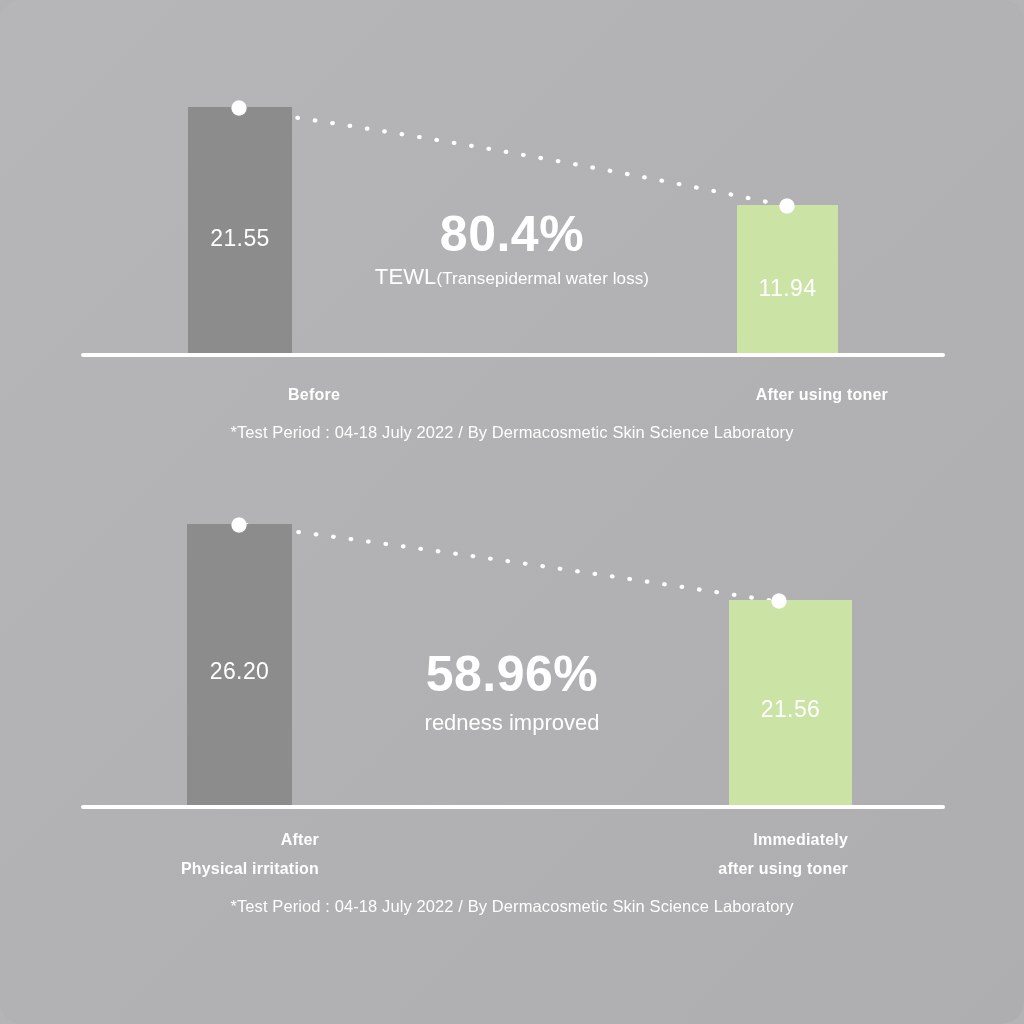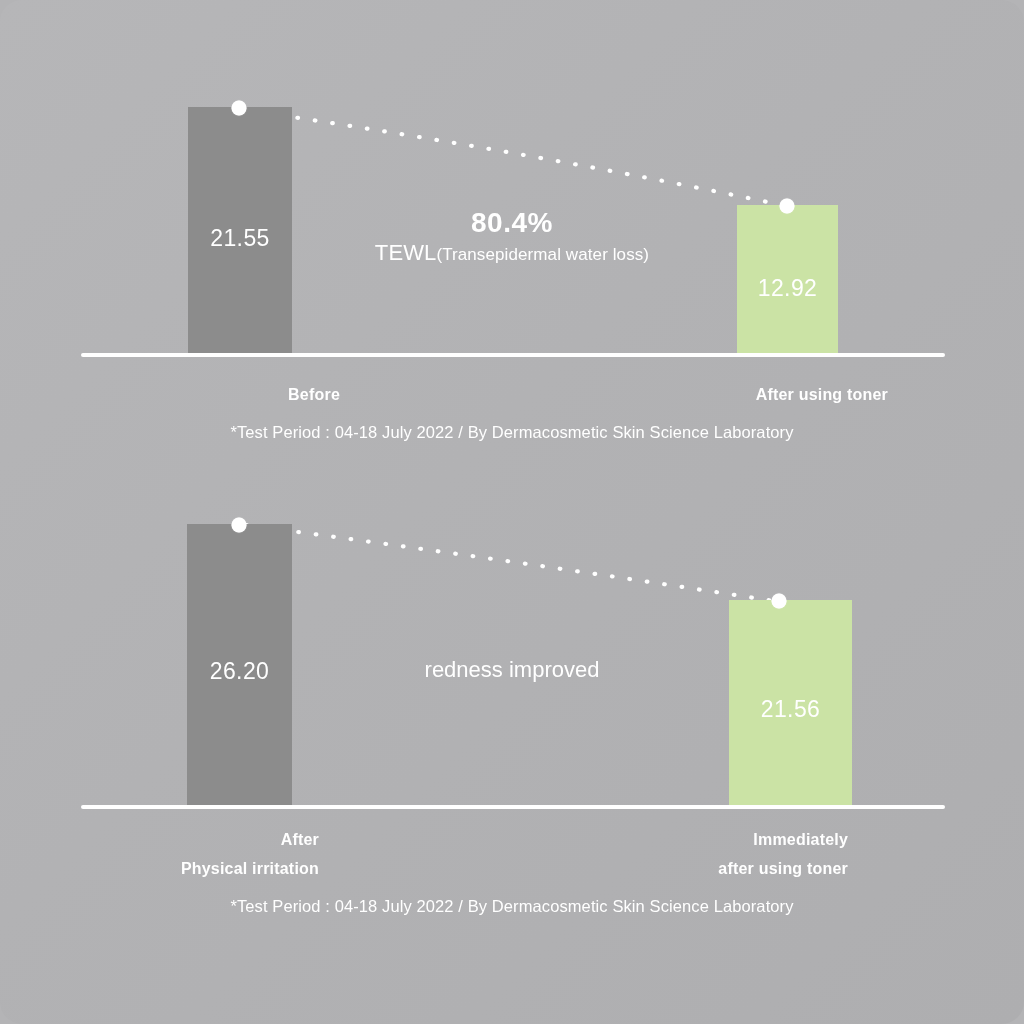--- a/index.html
+++ b/index.html
@@ -91,21 +91,21 @@
     letter-spacing: 0.2px;
   }
 
   .center-callout {
     position: absolute;
     text-align: center;
     width: 100%;
     left: 0;
   }
   .headline-pct {
-    font-size: 28px;
+    font-size: 50px;
     font-weight: 700;
     letter-spacing: 0.5px;
     line-height: 1.05;
     color: #ffffff;
   }
   .subline {
     font-size: 22px;
     font-weight: 400;
     line-height: 1.45;
     color: #ffffff;
@@ -144,21 +144,21 @@
       <svg class="trend-line" width="1024" height="360" viewBox="0 0 1024 360">
         <path d="M 245 110 Q 520 150 782 205" fill="none" stroke="#ffffff" stroke-width="4.2" stroke-linecap="round" stroke-dasharray="0.6 17"></path>
       </svg>
 
       <div class="bar gray" style="left:188px; top:107px; width:104px; height:246px;">
         <div class="bar-value" style="top:118px;">21.55</div>
       </div>
       <div class="marker-dot" style="left:239px; top:108px;"></div>
 
       <div class="bar green" style="left:737px; top:205px; width:101px; height:148px;">
-        <div class="bar-value" style="top:70px;">12.92</div>
+        <div class="bar-value" style="top:70px;">11.94</div>
       </div>
       <div class="marker-dot" style="left:787px; top:206px;"></div>
 
       <div class="center-callout" style="top:208px;">
         <div class="headline-pct">80.4%</div>
         <div class="subline">
           <span>TEWL</span><span class="small-note">(Transepidermal water loss)</span>
         </div>
       </div>
 
@@ -188,20 +188,21 @@
         <div class="bar-value" style="top:134px;">26.20</div>
       </div>
       <div class="marker-dot" style="left:239px; top:55px;"></div>
 
       <div class="bar green" style="left:729px; top:130px; width:123px; height:205px;">
         <div class="bar-value" style="top:96px;">21.56</div>
       </div>
       <div class="marker-dot" style="left:779px; top:131px;"></div>
 
       <div class="center-callout" style="top:178px;">
+        <div class="headline-pct">58.96%</div>
         <div class="subline-2" style="margin-top:6px;">redness improved</div>
       </div>
 
       <div class="baseline" style="left:81px; top:335px; width:864px;"></div>
 
       <div class="axis-label" style="left:119px; top:355px; width:200px;">
         <div>After</div>
         <div>Physical irritation</div>
       </div>
       <div class="axis-label" style="left:648px; top:355px; width:200px;">

